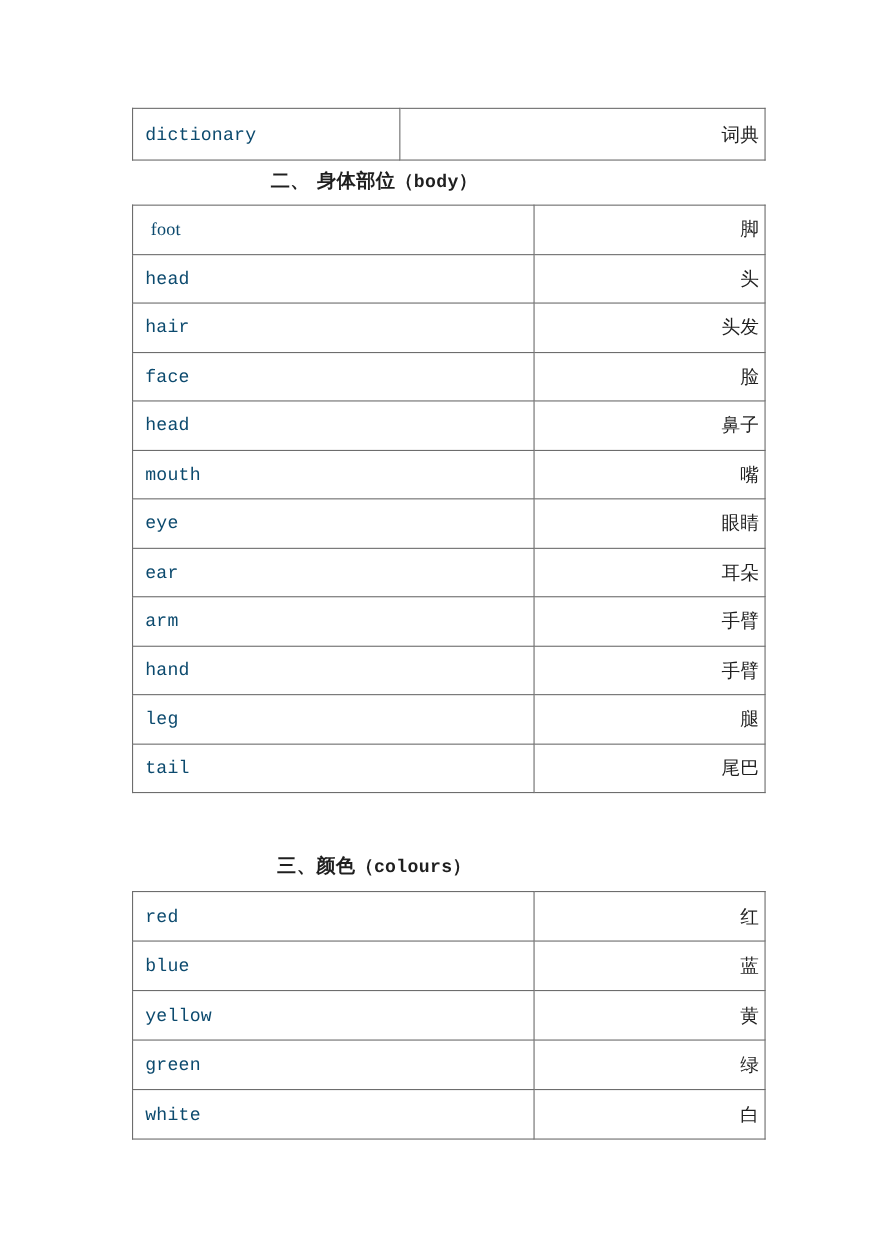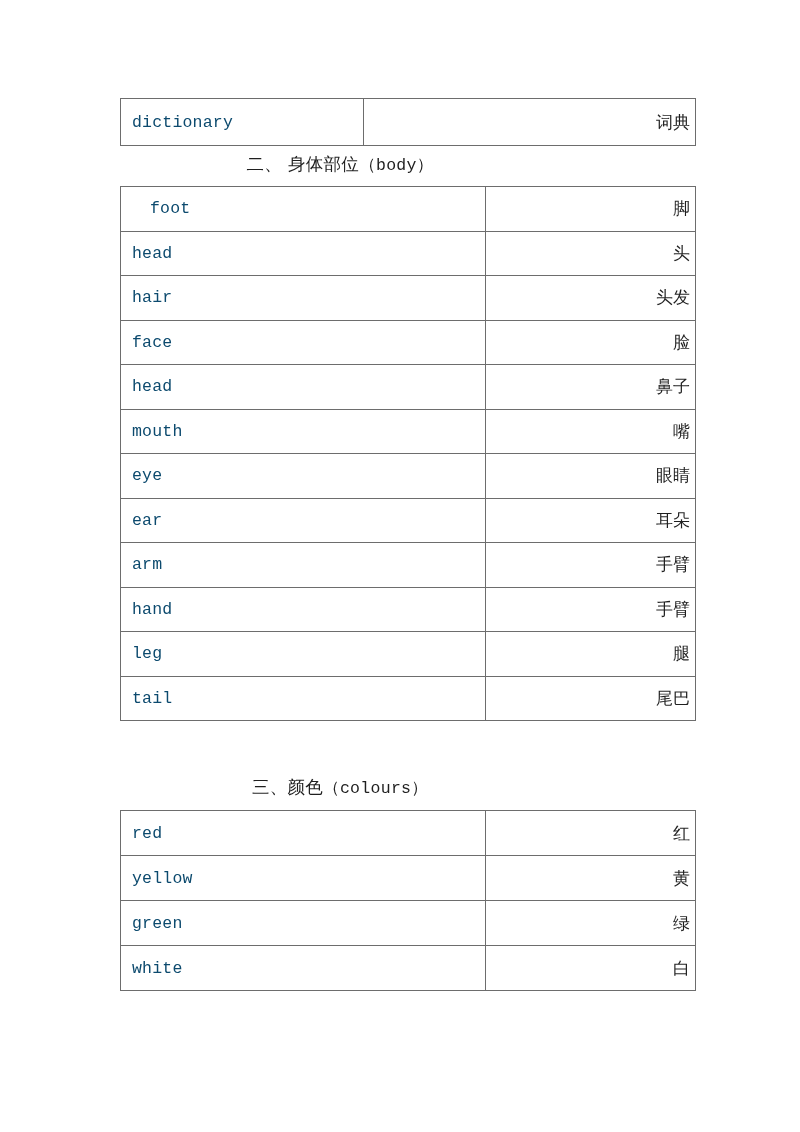--- a/index.html
+++ b/index.html
@@ -38,21 +38,22 @@
   }
   .vocab-table td.en {
     font-family: "Liberation Mono", "DejaVu Sans Mono", monospace;
     font-size: 16.5px;
     text-align: left;
     padding-left: 11px;
     letter-spacing: 0.2px;
     color: #0c4a6e;
   }
   .vocab-table td.en.indent {
-    padding-left: 29px;
+    padding-left: 16px;
+    font-family: Liberation Serif, serif;
   }
   .vocab-table td.zh {
     font-family: "DejaVu Sans", "Liberation Sans", sans-serif;
     font-size: 17px;
     text-align: right;
     padding-right: 5px;
     color: #1f1f1f;
     margin-top: 12px;
   }
 
@@ -69,20 +70,21 @@
 
   
   .section-heading {
     position: absolute;
     width: 680px;
     text-align: center;
     font-family: "DejaVu Sans", "Liberation Sans", sans-serif;
     font-size: 17.5px;
     color: #1f1f1f;
     letter-spacing: 0.3px;
+    font-weight: bold;
   }
   .section-heading .latin {
     font-family: "Liberation Mono", "DejaVu Sans Mono", monospace;
     font-size: 16.5px;
   }
   #heading-body { top: 152px; }
   #heading-colours { top: 775px; }
 
   
   #table-body {
@@ -193,20 +195,24 @@
     <colgroup>
         <col class="c1">
         <col class="c2">
       </colgroup>
     <tbody>
         <tr>
           <td class="en">red</td>
           <td class="zh">红</td>
         </tr>
         <tr>
+          <td class="en">blue</td>
+          <td class="zh">蓝</td>
+        </tr>
+        <tr>
           <td class="en">yellow</td>
           <td class="zh">黄</td>
         </tr>
         <tr>
           <td class="en">green</td>
           <td class="zh">绿</td>
         </tr>
         <tr>
           <td class="en">white</td>
           <td class="zh">白</td>

